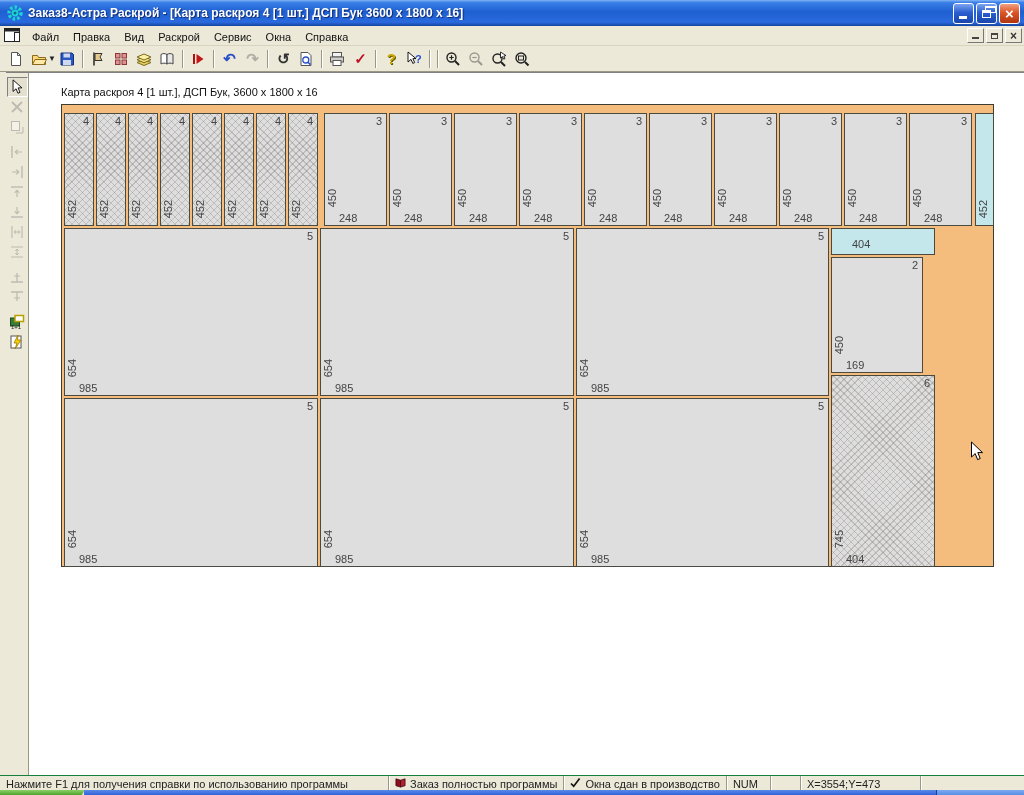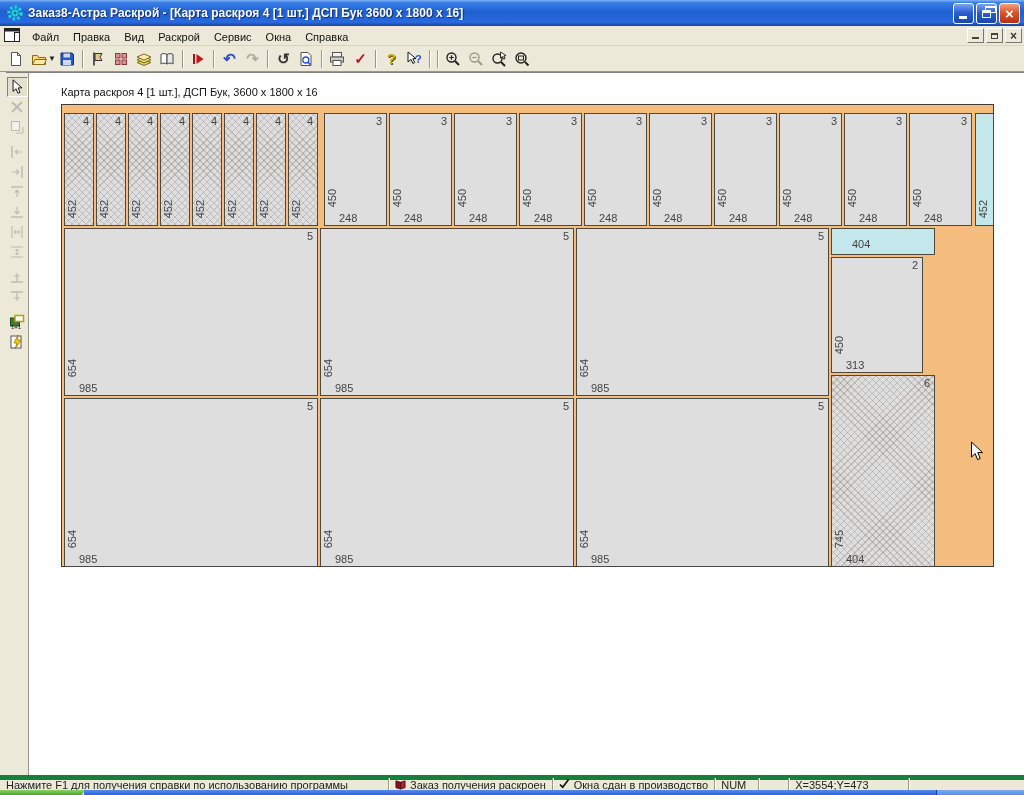--- a/index.html
+++ b/index.html
@@ -71,22 +71,22 @@
   .pnum { position:absolute; top:1px; right:4px; font-size:11px; color:#444; }
   .vdim { position:absolute; left:1px; bottom:18px; font-size:11px; color:#444;
     writing-mode:vertical-rl; transform:rotate(180deg); }
   .vdim.low { bottom:7px; }
   .hdim { position:absolute; left:14px; bottom:1px; font-size:11px; color:#444; white-space:nowrap; }
   .hdim.only { left:20px; bottom:4px; }
 
   .mouse-cursor { position:absolute; left:970px; top:441px; z-index:50; }
 
   
-  .statusbar { height:15px; display:flex; align-items:center; background:#ece9d8;
-    border-top:5px solid #15803d; font-size:11px; color:#222; }
+  .statusbar { height:15px; display:flex; background:#ece9d8;
+    border-top:1px solid #15803d; font-size:11px; color:#222; }
   .sb-sec { display:flex; align-items:center; gap:4px; padding:0 6px; height:15px;
     border-left:1px solid #9a9784; box-shadow:inset 1px 0 0 #fff; white-space:nowrap; overflow:hidden; }
   .sb-sec:first-child { border-left:none; box-shadow:none; flex:0 0 388px; }
   .sb-fill { flex:1; }
 
   
   .taskbar { height:6px; display:flex; }
   .tb-start { width:84px; background:linear-gradient(180deg,#8ed06a,#3f9a1d); border-radius:0 0 6px 0; }
   .tb-main { flex:1; background:linear-gradient(180deg,#5a8ae8,#2a5bd7); }
   .tb-tray { width:88px; background:linear-gradient(180deg,#7fa8ef,#4e8ae4); border-left:1px solid #1a3f9a; }
@@ -453,21 +453,21 @@
             <span class="pnum">5</span>
             <span class="vdim">654</span>
             <span class="hdim">985</span>
           </div>
           <div class="panel offcut" style="left: 769px; top: 123px; width: 104px; height: 27px;">
             <span class="hdim only">404</span>
           </div>
           <div class="panel part" style="left: 769px; top: 152px; width: 92px; height: 116px;">
             <span class="pnum">2</span>
             <span class="vdim">450</span>
-            <span class="hdim">313</span>
+            <span class="hdim">169</span>
           </div>
           <div class="panel hatch" style="left: 769px; top: 270px; width: 104px; height: 192px;">
             <span class="pnum">6</span>
             <span class="vdim">745</span>
             <span class="hdim">404</span>
           </div>
           <div class="panel part" style="left: 2px; top: 293px; width: 254px; height: 169px;">
             <span class="pnum">5</span>
             <span class="vdim">654</span>
             <span class="hdim">985</span>
@@ -488,21 +488,21 @@
 
   <div class="statusbar">
     <span class="sb-sec">Нажмите F1 для получения справки по использованию программы</span>
     <span class="sb-sec">
       <span>
         <svg width="11" height="11" viewBox="0 0 12 12">
           <path d="M1 2l5 1.5V11L1 9.5z" fill="#8a1020" stroke="#3a0008" stroke-width="0.8"></path>
           <path d="M11 2L6 3.5V11l5-1.5z" fill="#b02030" stroke="#3a0008" stroke-width="0.8"></path>
         </svg>
       </span>
-      <span>Заказ получения раскроен</span>
+      <span>Заказ полностью программы</span>
     </span>
     <span class="sb-sec">
       <span>
         <svg width="11" height="10" viewBox="0 0 12 11">
             <path d="M1 6l3 3 6.5-8.5" fill="none" stroke="#111" stroke-width="1.8"></path>
           </svg>
       </span>
       <span>Окна сдан в производство</span>
     </span>
     <span class="sb-sec" style="flex:0 0 44px">NUM</span>

